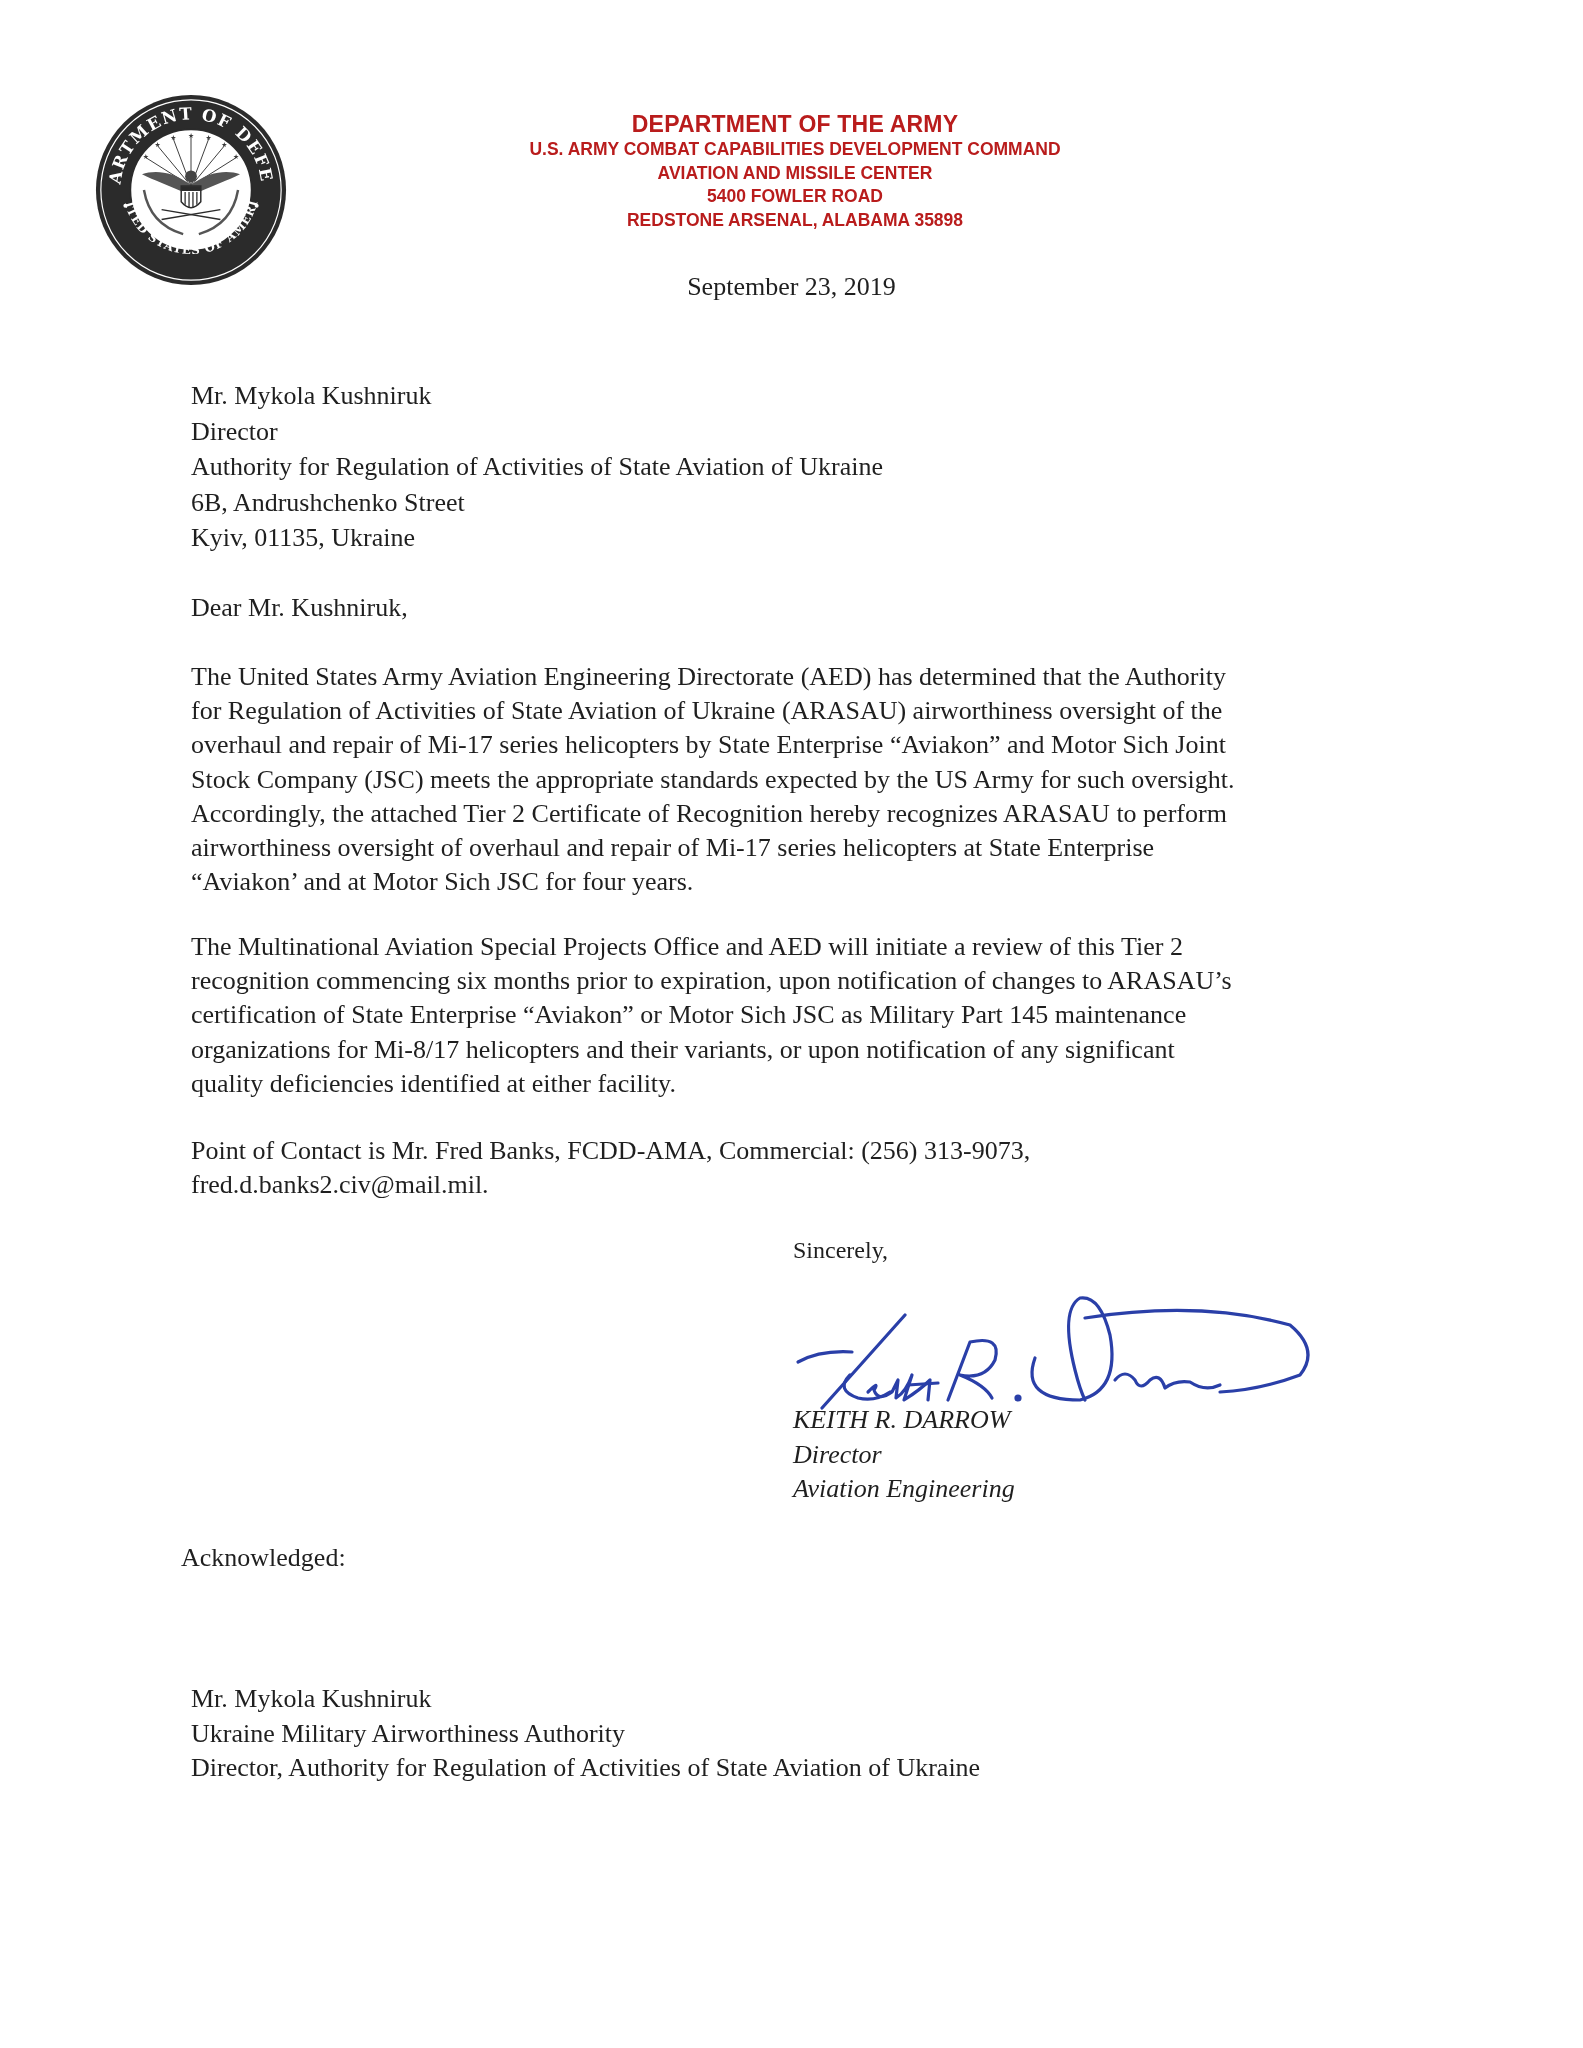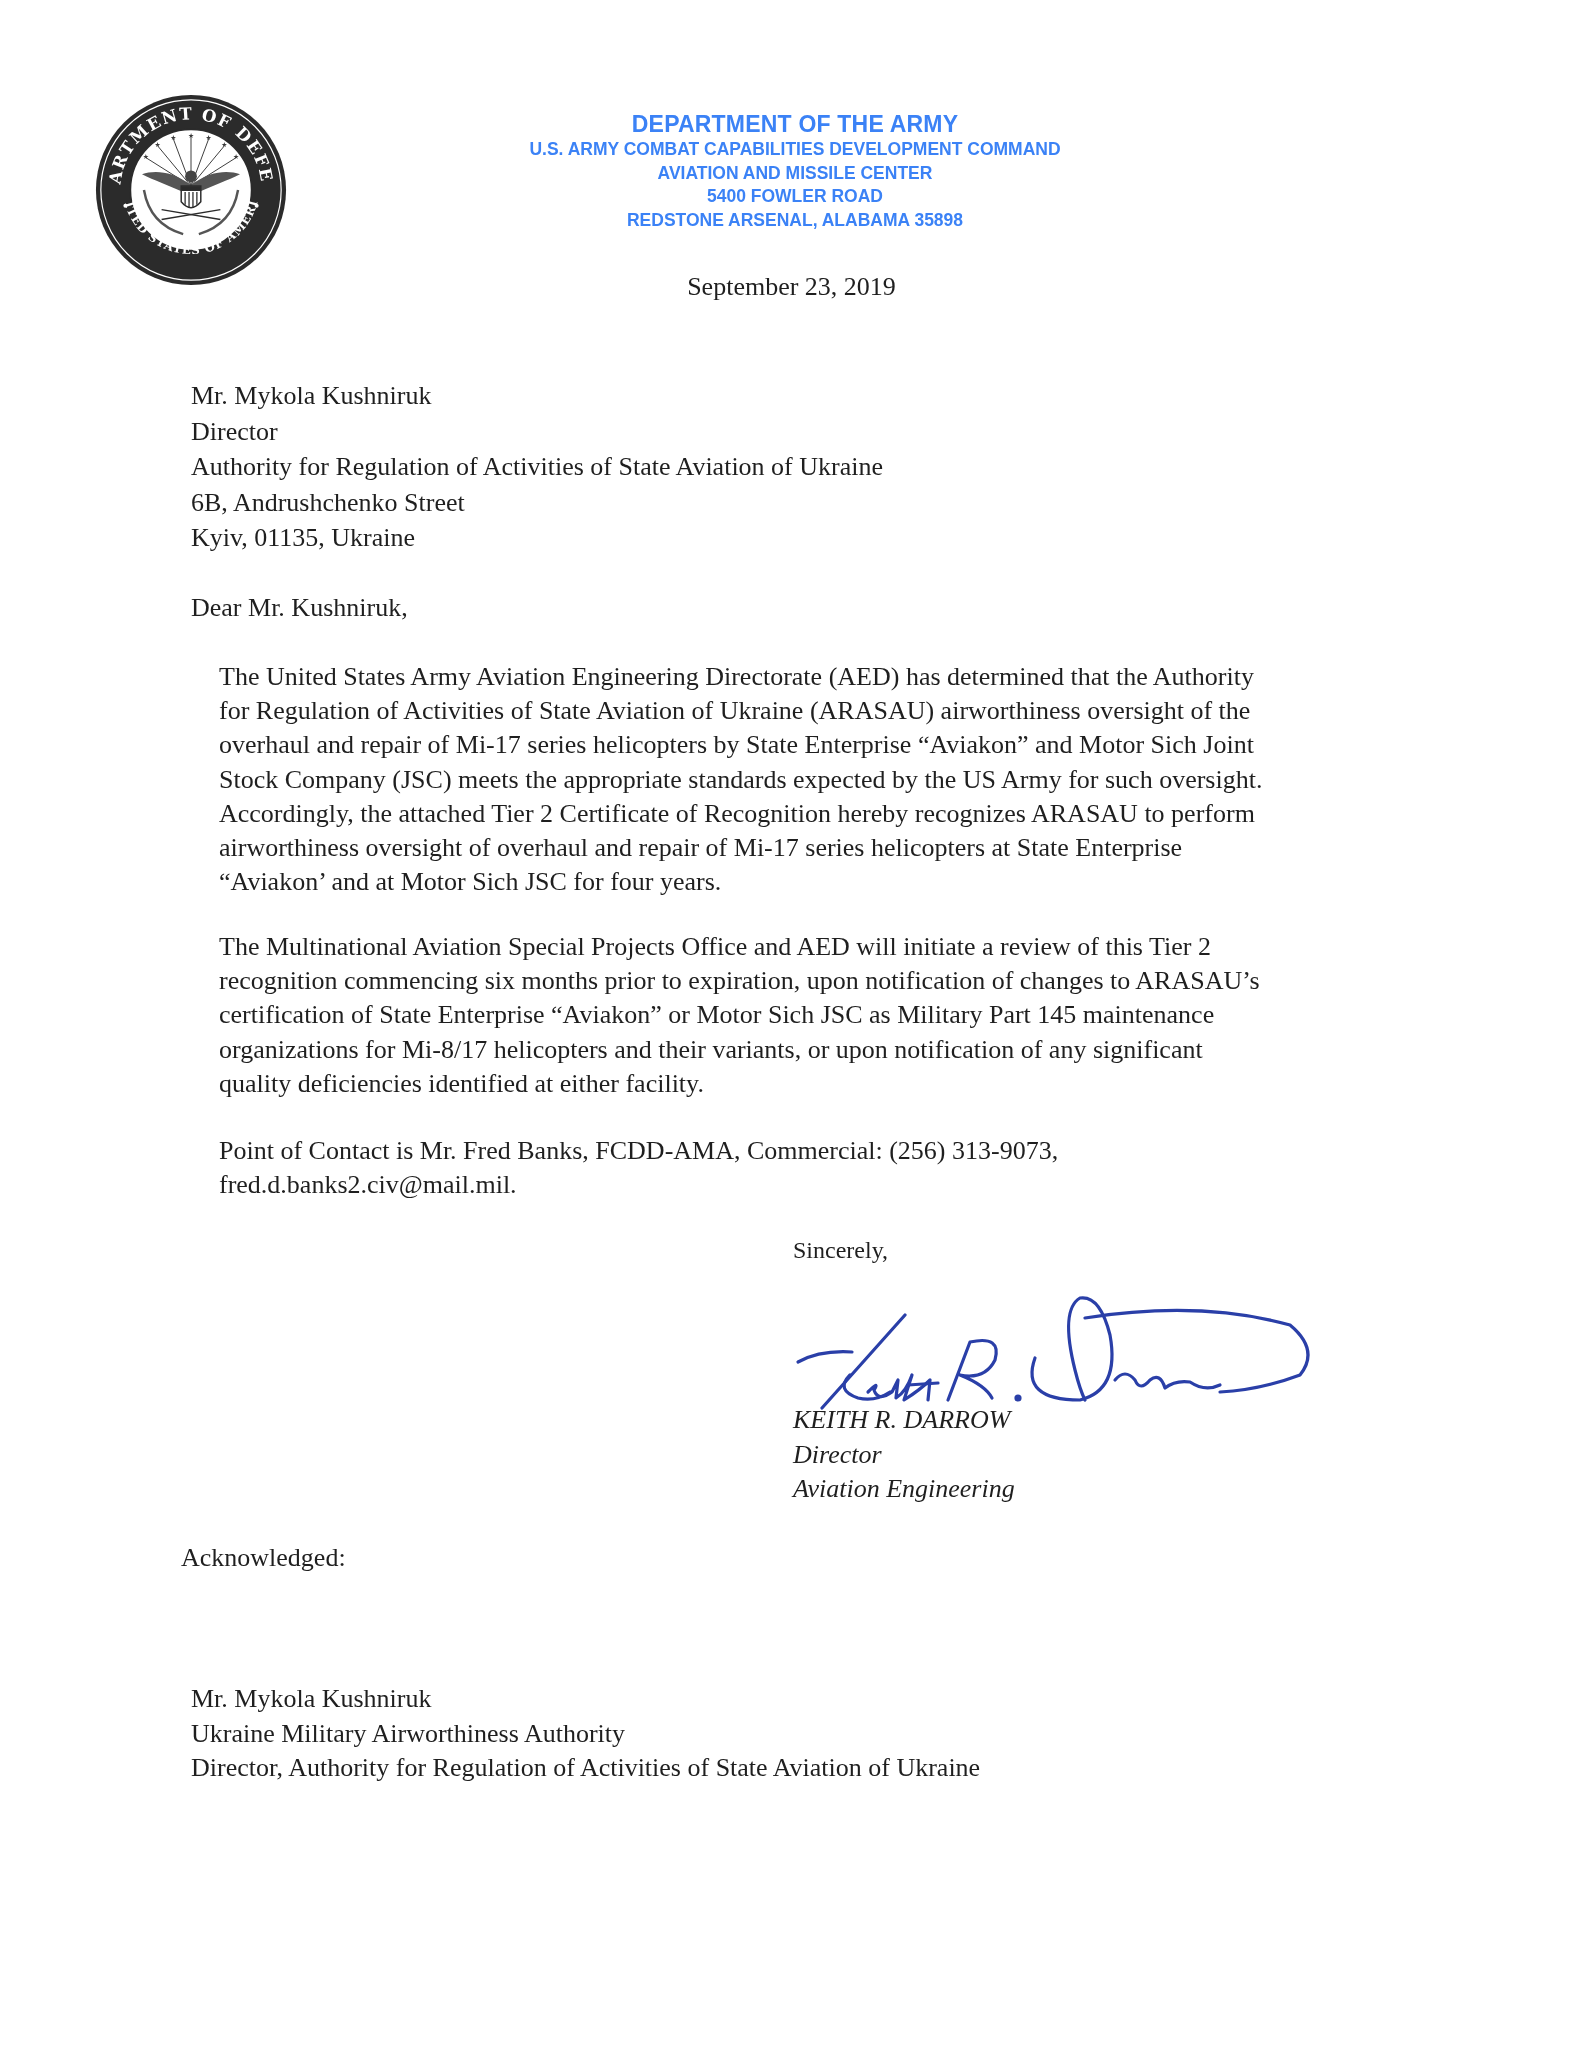--- a/index.html
+++ b/index.html
@@ -2,31 +2,31 @@
 <html><head>
 <meta charset="utf-8">
 <style>
   html, body { margin: 0; padding: 0; background: #ffffff; }
   body { width: 1583px; height: 2048px; position: relative; overflow: hidden;
          font-family: "Liberation Serif", "DejaVu Serif", serif; color: #1f1f1f; }
 
   .seal { position: absolute; left: 93px; top: 92px; width: 196px; height: 196px; }
 
   .letterhead { position: absolute; left: 470px; top: 110px; width: 650px; text-align: center;
-                font-family: "Liberation Sans", "DejaVu Sans", sans-serif; font-weight: bold; color: #3b82f6; }
+                font-family: "Liberation Sans", "DejaVu Sans", sans-serif; font-weight: bold; color: #b91c1c; }
   .letterhead .org { font-size: 23px; line-height: 28px; letter-spacing: 0.2px; }
   .letterhead .sub { font-size: 17.5px; line-height: 23.5px; }
 
   .date { position: absolute; left: 0; width: 1583px; top: 272px; text-align: center; font-size: 26px; }
 
   .block { position: absolute; left: 191px; font-size: 26px; line-height: 35.5px; }
   .addr { top: 378px; }
   .salutation { top: 590px; }
   .para { position: absolute; left: 191px; width: 1240px; font-size: 26px; line-height: 34.2px; }
-  .para .ln { display: block; white-space: nowrap; margin-left: 28px; }
+  .para .ln { display: block; white-space: nowrap; }
   .p1 { top: 660px; }
   .p2 { top: 930px; }
   .p3 { top: 1134px; }
 
   .closing { position: absolute; left: 793px; top: 1237px; font-size: 24px; }
   .signature { position: absolute; left: 780px; top: 1280px; width: 540px; height: 130px; }
   .sig-block { position: absolute; left: 793px; top: 1403px; font-size: 26px; line-height: 34.5px; font-style: italic; }
 
   .ack { position: absolute; left: 181px; top: 1543px; font-size: 26px; text-align: center; }
   .ack-block { position: absolute; left: 191px; top: 1682px; font-size: 26px; line-height: 34.5px; }

